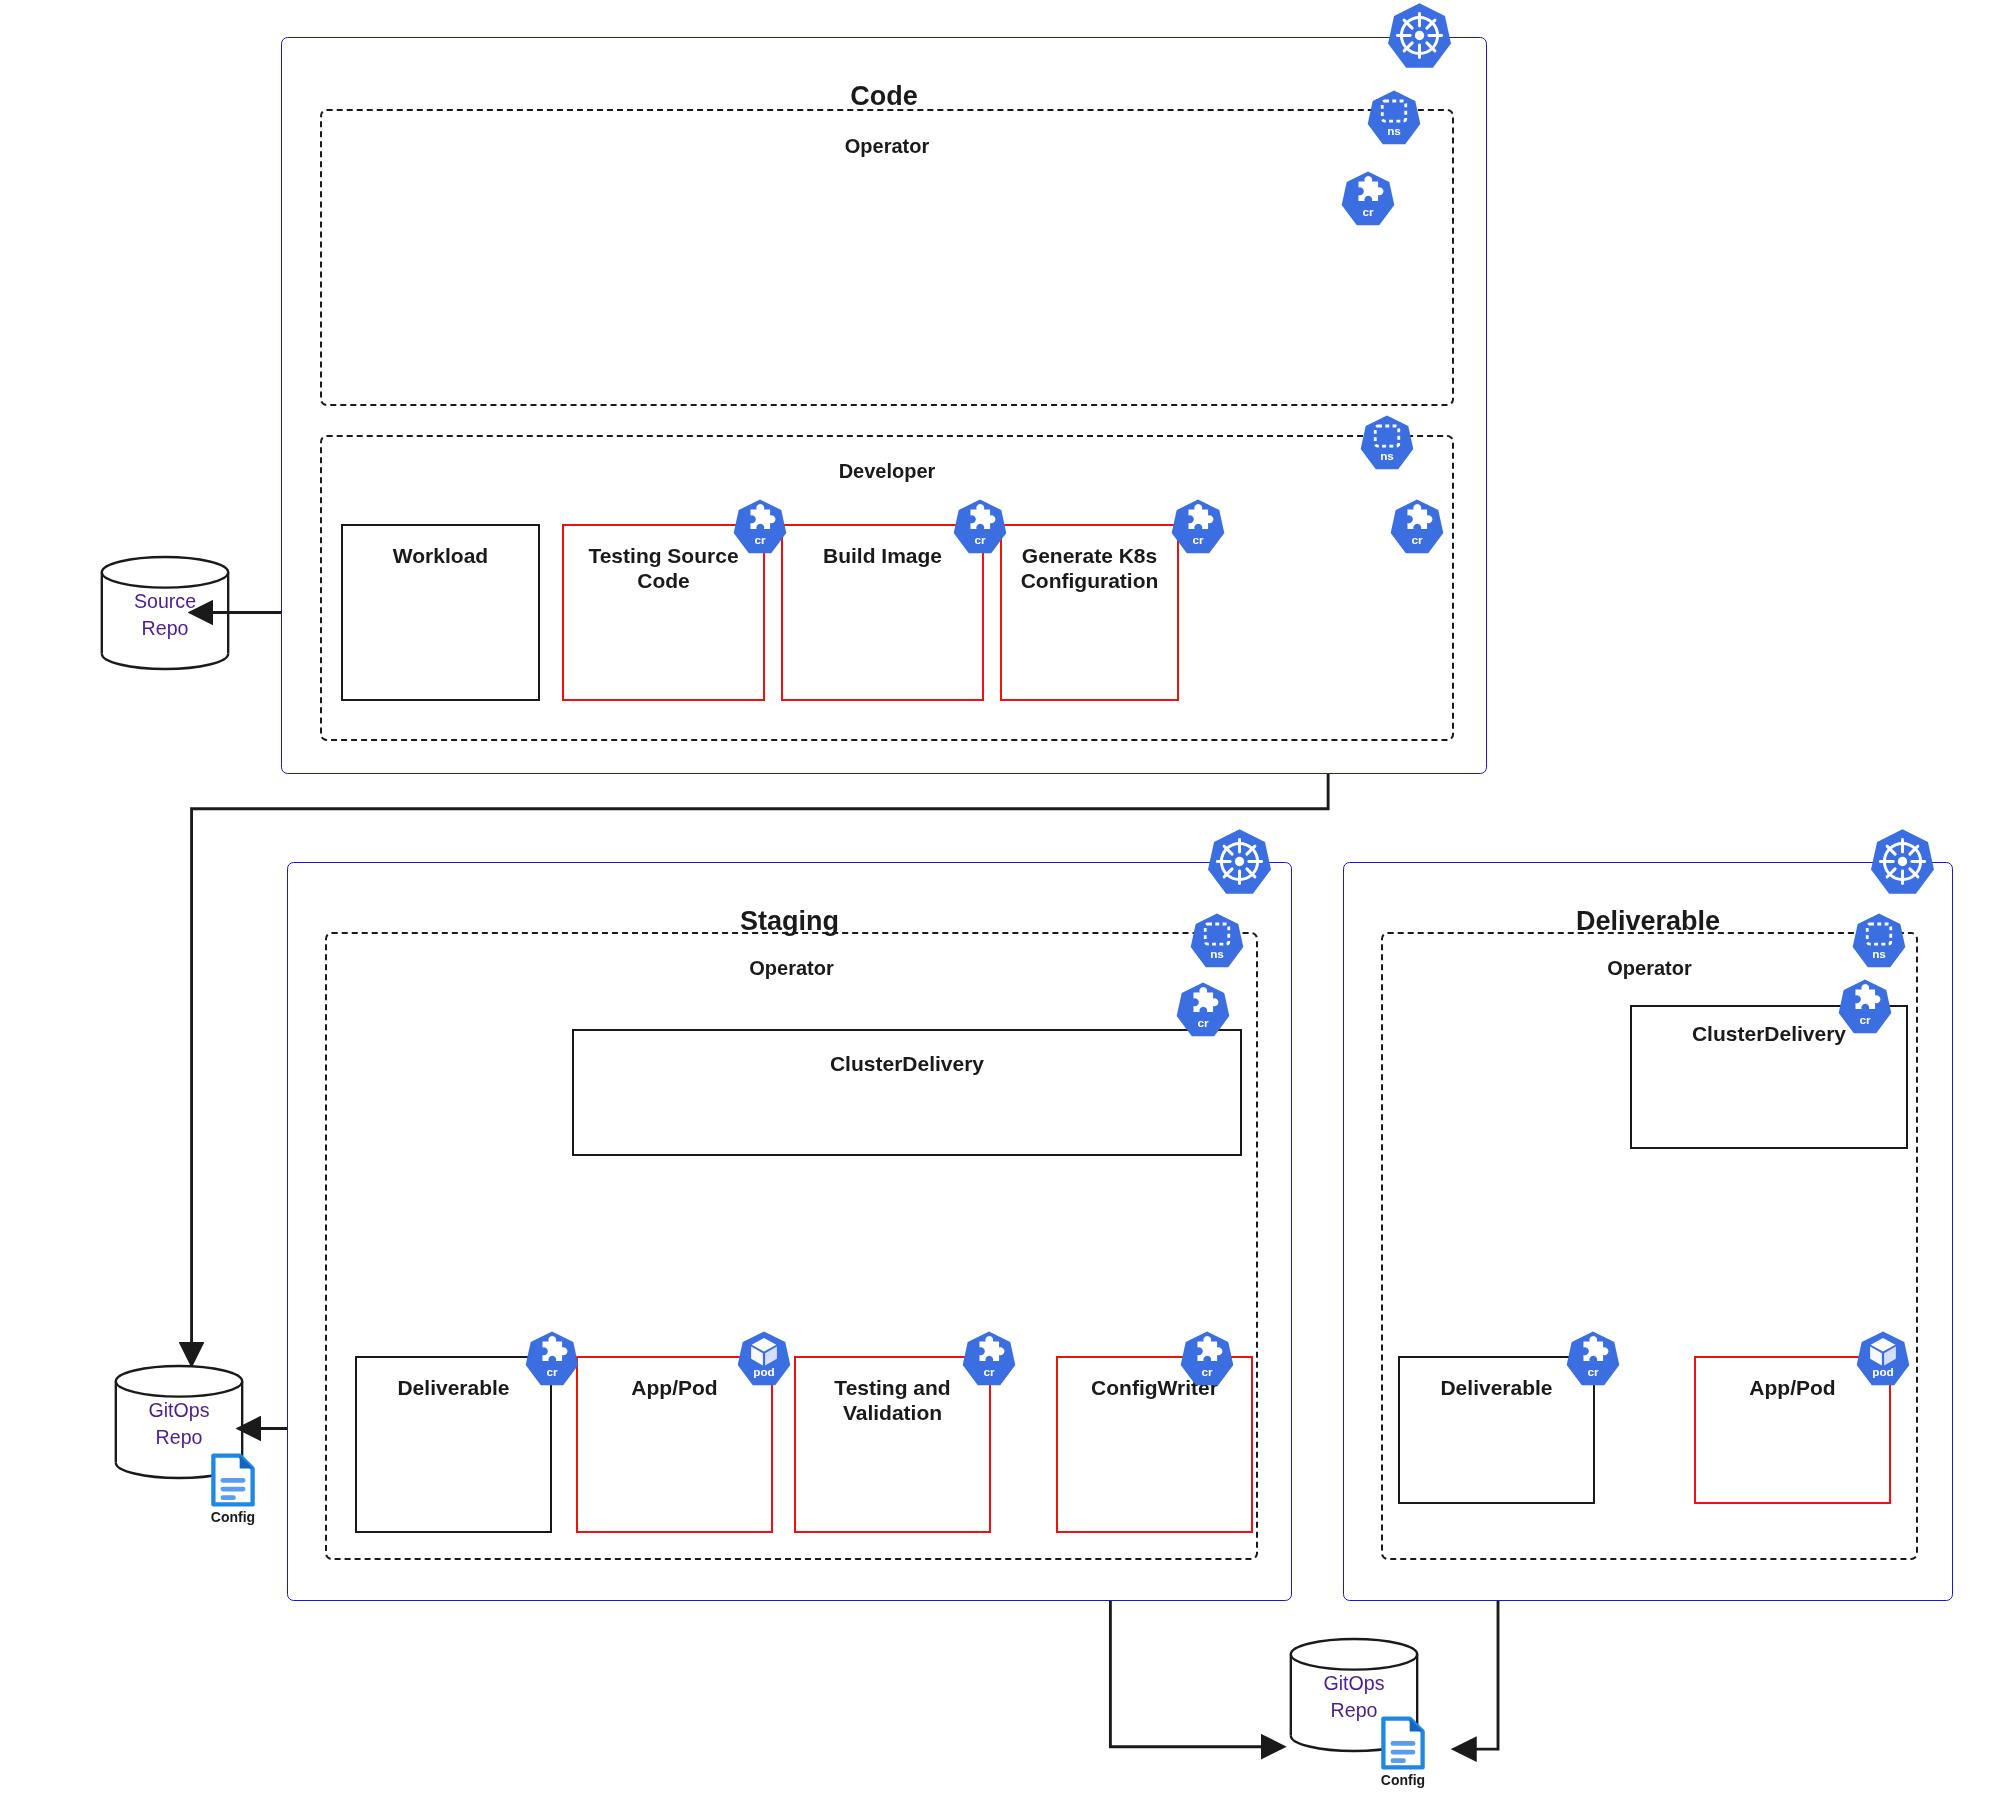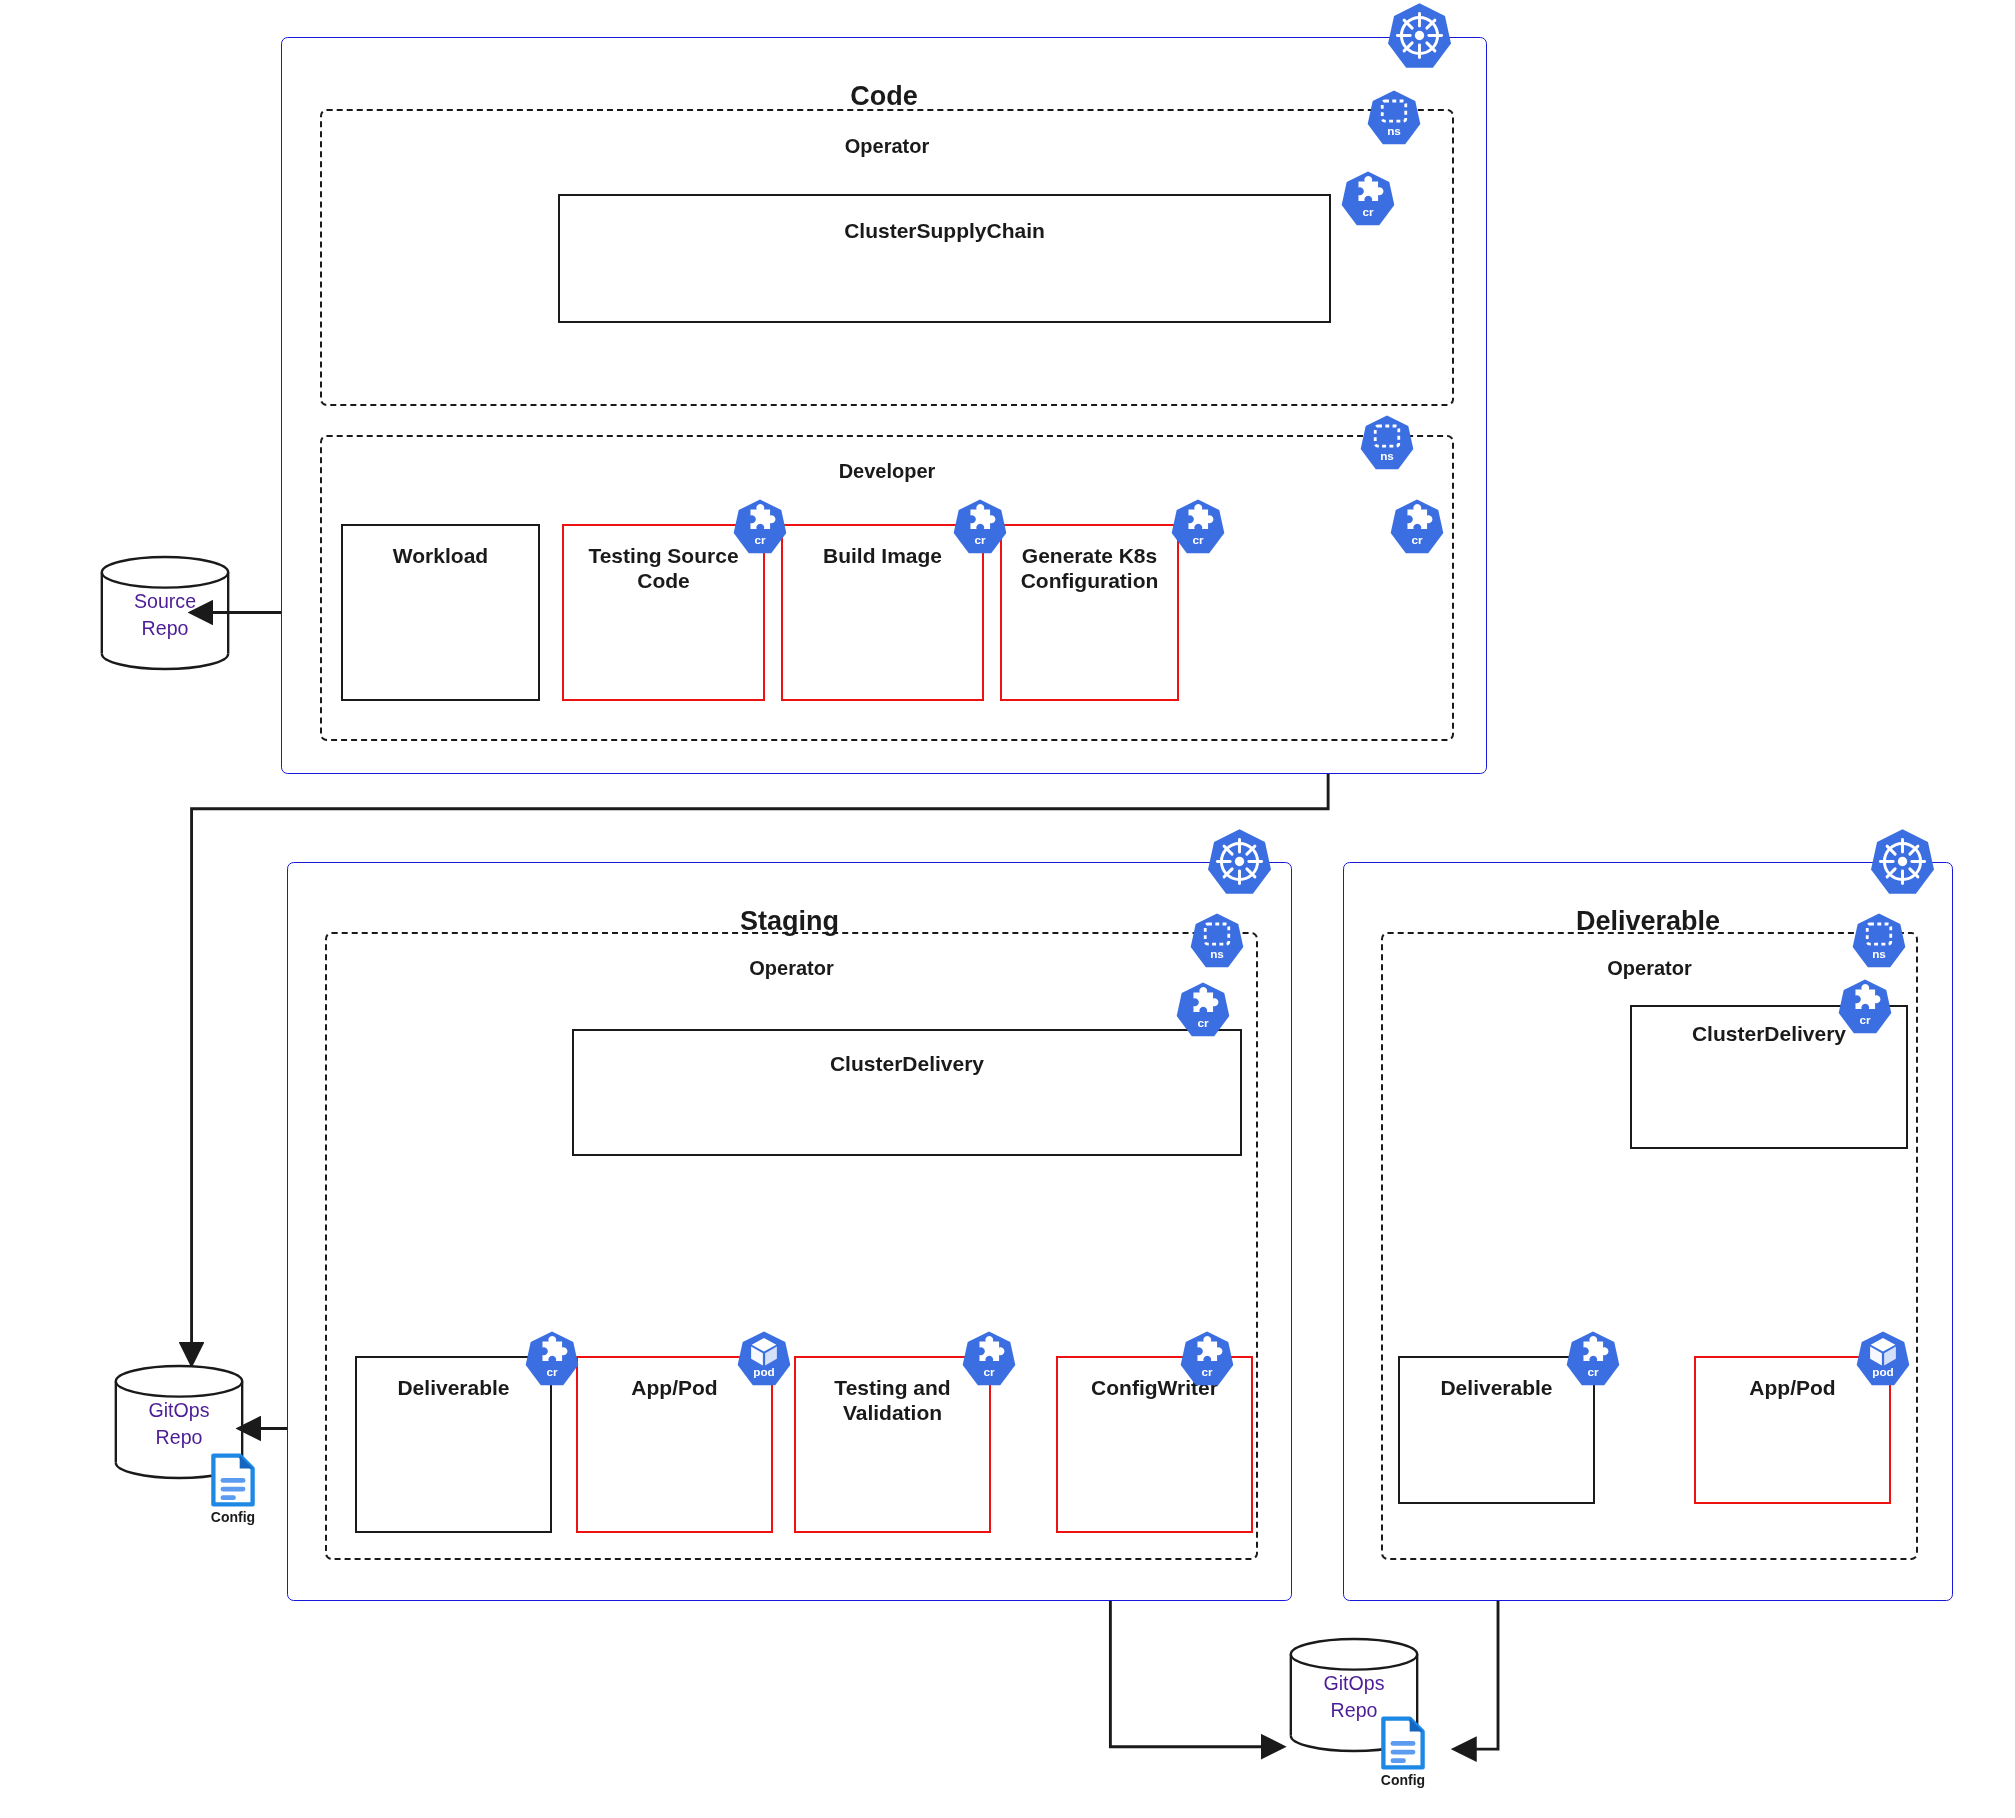--- a/index.html
+++ b/index.html
@@ -91,23 +91,20 @@
   </div>
 
   <div class="ns-box" style="left:320px;top:109px;width:1134px;height:297px;">
     <div class="ns-title" style="top:24px;font-size:20px;">Operator</div>
   </div>
 
   <div class="ns-box" style="left:320px;top:435px;width:1134px;height:306px;">
     <div class="ns-title" style="top:23px;font-size:20px;">Developer</div>
   </div>
 
-  <div class="rbox black" style="left:558px;top:194px;width:773px;height:129px;">
-    <div class="rlabel" style="top:23px;font-size:21px;">ClusterSupplyChain</div>
-  </div>
 
   <div class="rbox black" style="left:341px;top:524px;width:199px;height:177px;">
     <div class="rlabel" style="top:18px;font-size:21px;">Workload</div>
   </div>
 
   <div class="rbox red" style="left:562px;top:524px;width:203px;height:177px;">
     <div class="rlabel" style="top:18px;font-size:21px;padding:0 1px;">Testing Source Code</div>
   </div>
 
   <div class="rbox red" style="left:781px;top:524px;width:203px;height:177px;padding-left:20px;">

